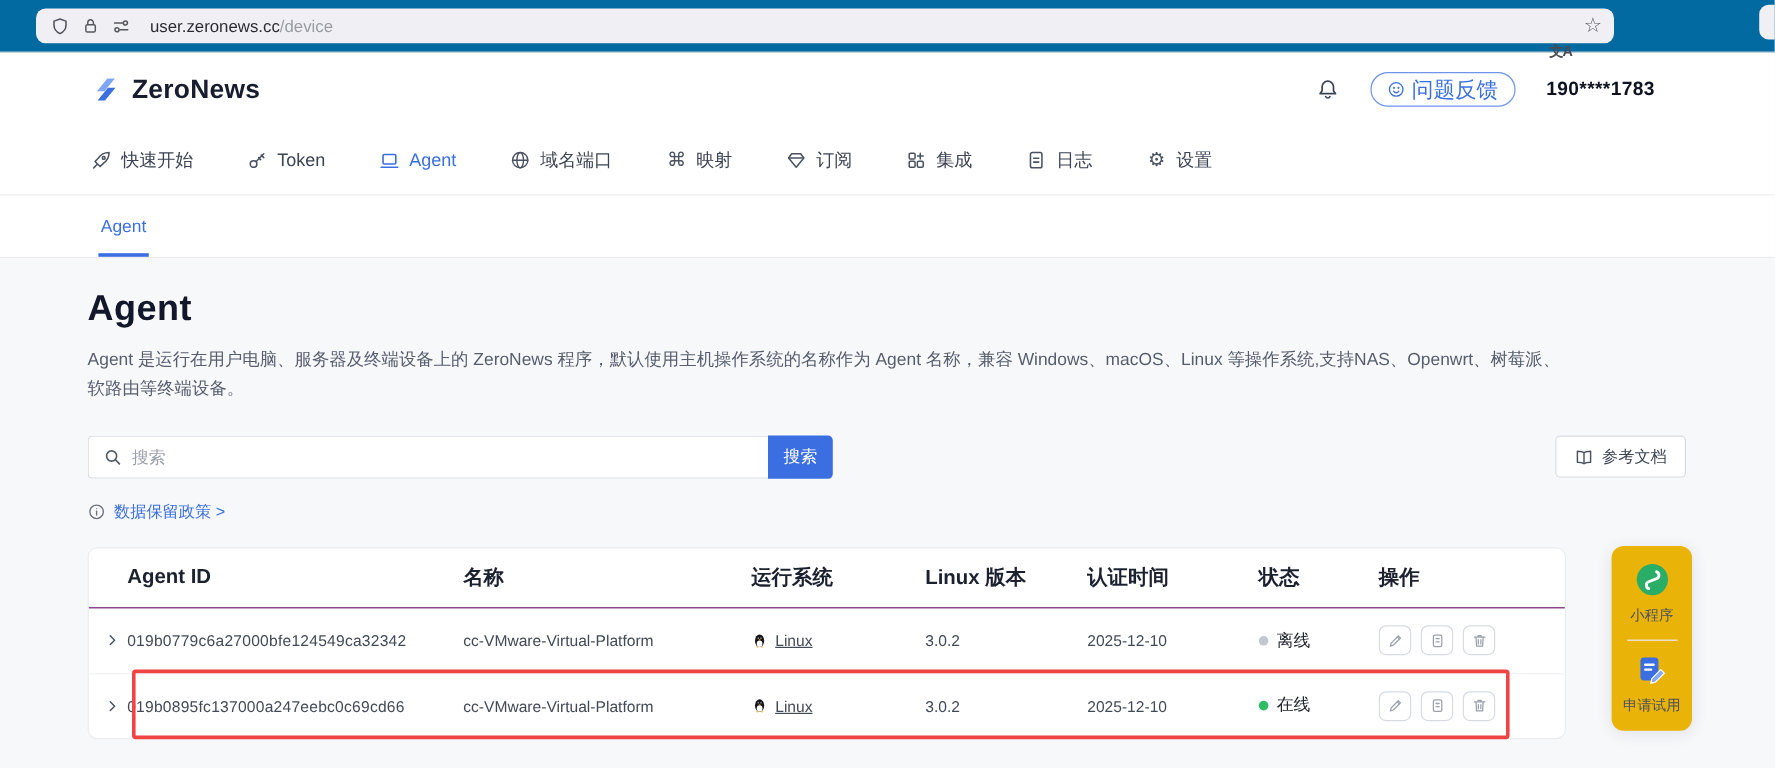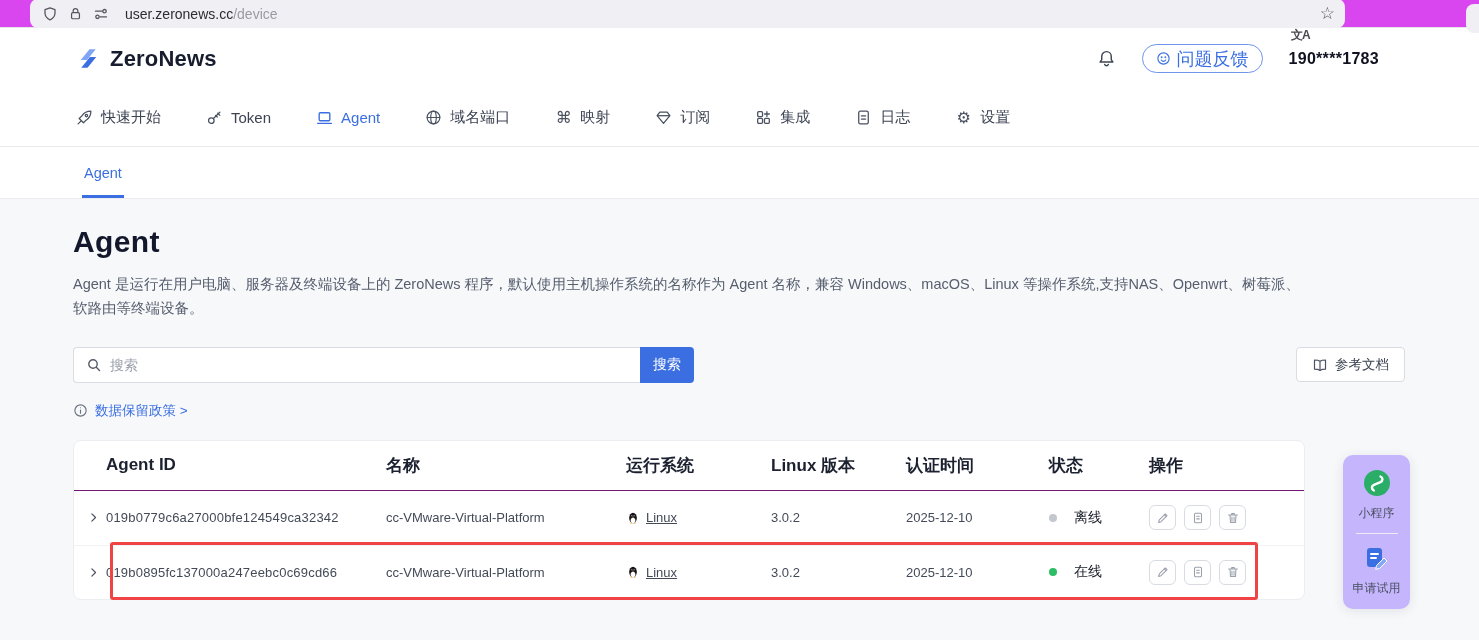--- a/index.html
+++ b/index.html
@@ -1,21 +1,21 @@
 <!DOCTYPE html>
 <html><head>
 <meta charset="utf-8">
 <style>
   * { margin:0; padding:0; box-sizing:border-box; }
   html,body { width:1479px; height:640px; overflow:hidden; }
   body { font-family:"Liberation Sans","DejaVu Sans",sans-serif; background:#f7f8fa; color:#20242e; position:relative; }
   svg { display:block; }
 
   
-  .browser-bar { height:28px; background:#d946ef; border-bottom:1px solid #e3e3e8; display:flex; align-items:center; padding:0 0 0 30px; position:relative; }
+  .browser-bar { height:44px; background:#0369a1; border-bottom:1px solid #e3e3e8; display:flex; align-items:center; padding:0 0 0 30px; position:relative; }
   .url-pill { width:1315px; height:29px; background:#f0f0f4; border-radius:8px; display:flex; align-items:center; padding:0 10px 0 12px; gap:10px; cursor:text; }
   .pill-icon { color:#55555e; display:flex; align-items:center; }
   .url-text { font-size:14px; color:#2b2b31; margin-left:6px; flex:0 0 auto; }
   .url-text .path { color:#9a9aa3; }
   .pill-spacer { flex:1; }
   .translate-glyph { font-size:12px; color:#4a4a52; font-weight:700; letter-spacing:-1px;margin-top:44px; }
   .star-glyph { font-size:17px; color:#55555e; line-height:1; }
   .edge-sliver { position:absolute; right:0; top:4px; width:13px; height:29px; background:#f0f0f4; border-radius:8px 0 0 8px; }
 
   
@@ -60,30 +60,30 @@
   
   .table-card { margin-top:20px; width:1232px; background:#fff; border:1px solid #ebedf0; border-radius:8px; position:relative; }
   .t-row { display:grid; grid-template-columns:32px 280px 240px 145px 135px 143px 100px 1fr; align-items:center; }
   .t-head { height:50px; border-bottom:1px solid #701a75; font-size:17px; font-weight:700; color:#1c2130; }
   .t-body-row { height:54px; font-size:13px; color:#434a57; }
   .t-body-row + .t-body-row { border-top:1px solid #f0f2f5; }
   .cell { padding-right:8px; }
   .cell-expand { display:flex; justify-content:flex-end; padding-right:6px; color:#4a5160; cursor:pointer; }
   .cell-id { letter-spacing:.2px; }
   .os-cell { display:flex; align-items:center; gap:6px;text-decoration:underline; }
-  .status-cell { display:flex; align-items:center; gap:17px; font-size:14px; color:#20242e; }
+  .status-cell { display:flex; align-items:center; gap:7px; font-size:14px; color:#20242e; }
   .dot { width:8px; height:8px; border-radius:50%; display:inline-block; }
   .dot.online { background:#2dbd64; }
   .dot.offline { background:#c3c7cf; }
   .actions-cell { display:flex; gap:8px; }
   .act-btn { width:27px; height:25px; border:1px solid #d8dbe2; border-radius:6px; background:#fff; display:flex; align-items:center; justify-content:center; color:#9aa0ab; cursor:pointer; }
   .highlight-box { position:absolute; left:36px; top:101px; width:1148px; height:58px; border:3px solid #f04343; border-radius:3px; pointer-events:none; z-index:4; }
 
   
-  .float-panel { position:absolute; right:69px; top:455px; width:67px; background:#c4b5fd; border-radius:10px; box-shadow:0 2px 12px rgba(30,40,70,.10); padding:13px 0 12px; display:flex; flex-direction:column; align-items:center; z-index:6; }
+  .float-panel { position:absolute; right:69px; top:455px; width:67px; background:#eab308; border-radius:10px; box-shadow:0 2px 12px rgba(30,40,70,.10); padding:13px 0 12px; display:flex; flex-direction:column; align-items:center; z-index:6; }
   .fp-item { display:flex; flex-direction:column; align-items:center; gap:7px; cursor:pointer; }
   .fp-label { font-size:12px; color:#4a5160; }
   .fp-divider { width:42px; height:1px; background:#ececf0; margin:11px 0; }
 </style>
 </head>
 <body>
 
 <div class="browser-bar">
   <div class="url-pill">
     <span class="pill-icon">

